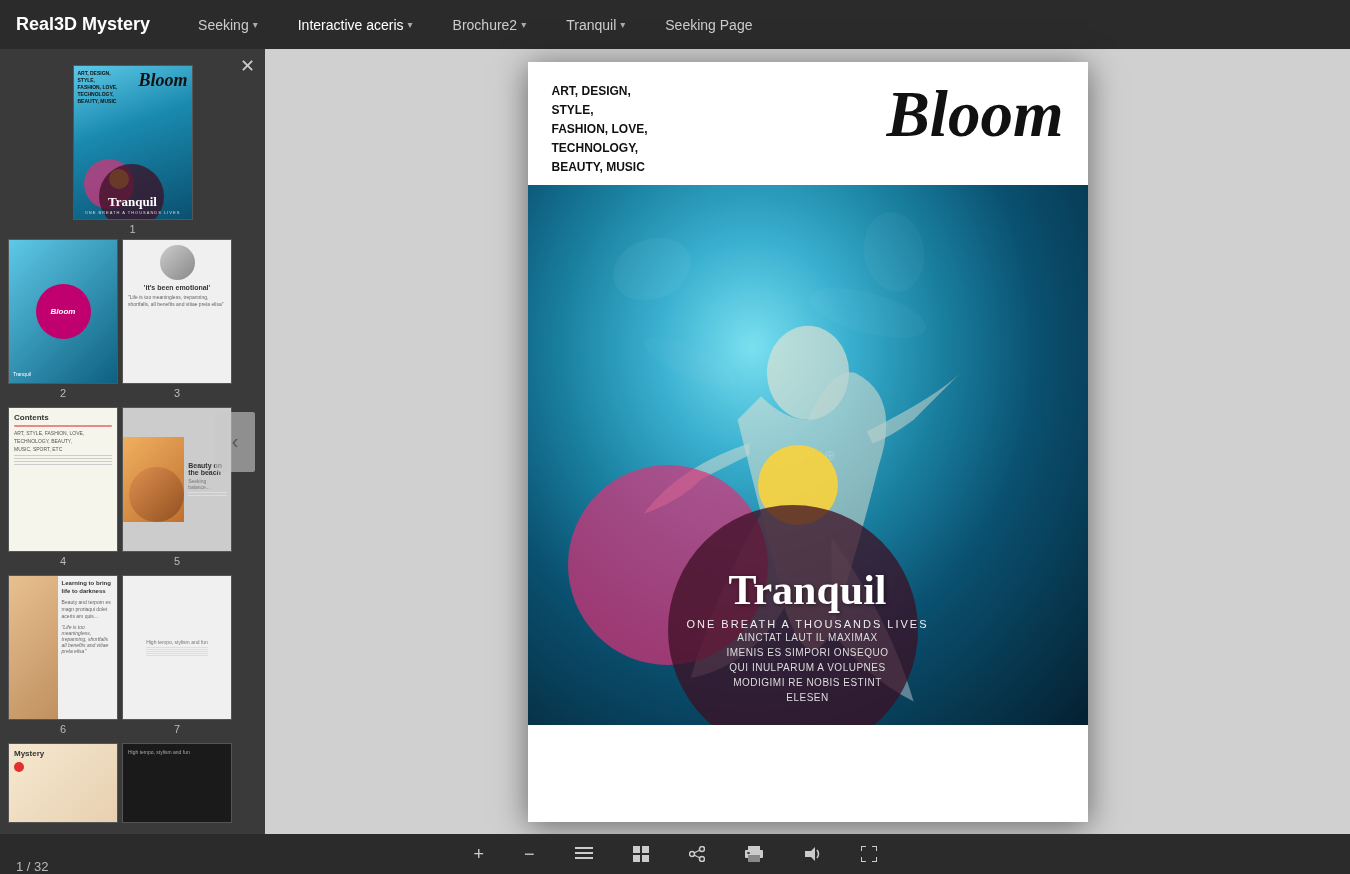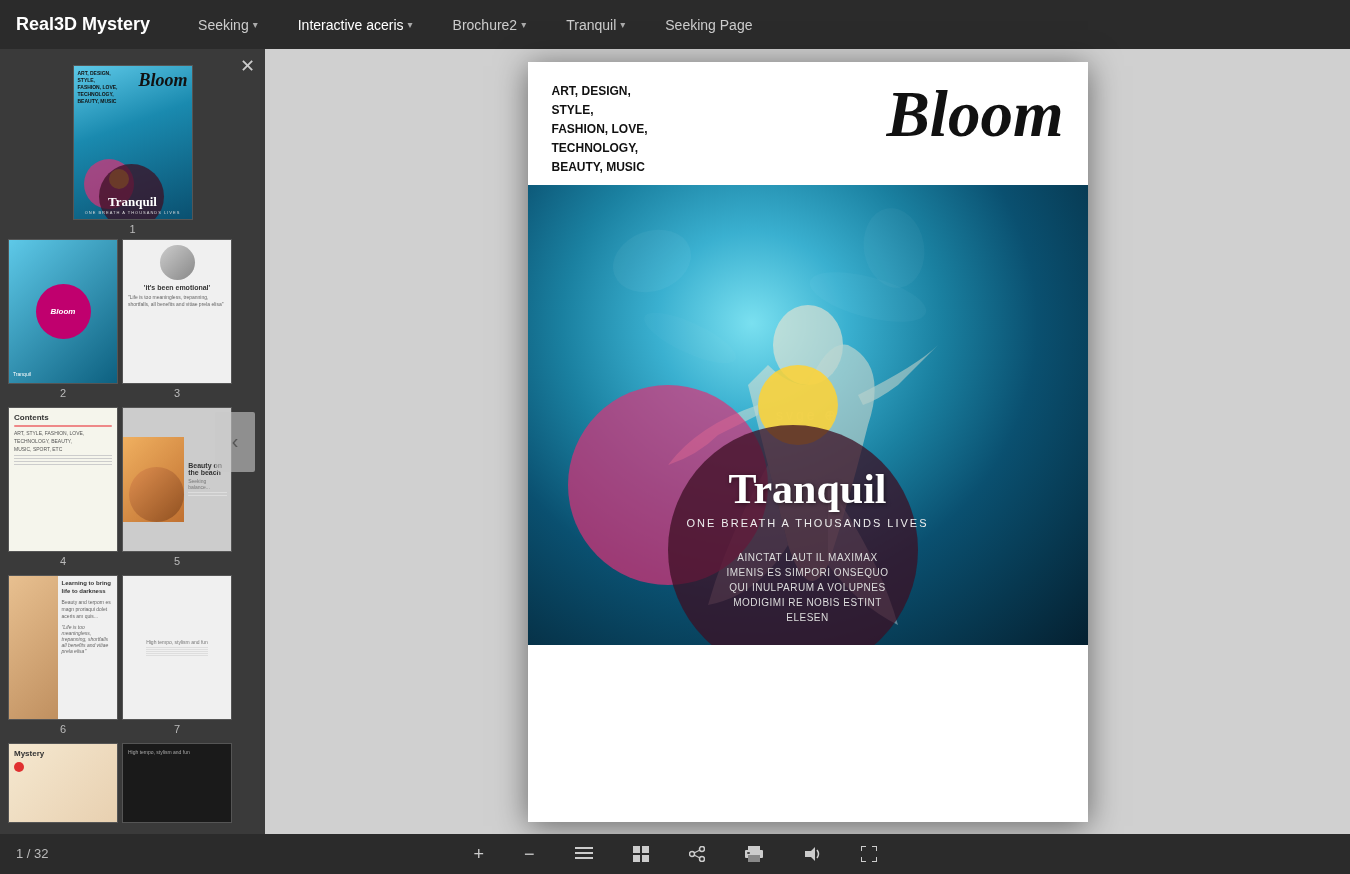--- a/index.html
+++ b/index.html
@@ -152,21 +152,21 @@
     .cover-bloom-logo {
       font-family: Georgia, serif;
       font-size: 58px;
       font-style: italic;
       color: #111;
       line-height: 1;
     }
 
     .cover-image {
       width: 100%;
-      height: 460px;
+      height: 540px;
       background: linear-gradient(135deg, #5ec9e8 0%, #1a8aaf 30%, #0d6080 60%, #0a4a60 100%);
       position: relative;
       overflow: hidden;
     }
 
     
     .overlay-circles {
       position: absolute;
       bottom: 0;
       left: 0;
@@ -214,21 +214,21 @@
     .cover-subtitle {
       color: #eee;
       font-size: 11px;
       letter-spacing: 2px;
       margin-top: 4px;
     }
     .cover-body-text {
       color: #ddd;
       font-size: 10px;
       line-height: 1.5;
-      margin-top: 21px;
+      margin-top: 0;
       text-align: center;
       padding: 0 40px;
       text-transform: uppercase;
       letter-spacing: 0.5px;
     }
 
     
     .nav-arrow-left, .nav-arrow-right {
       position: absolute;
       top: 50%;
@@ -267,21 +267,21 @@
       justify-content: center;
     }
 
     
     #page-counter {
       position: absolute;
       bottom: 0;
       left: 0;
       height: 28px;
       display: flex;
-      align-items: flex-start;
+      align-items: flex-end;
       padding-left: 16px;
       color: #bbb;
       font-size: 13px;
     }
 
     
     .img-watermark {
       position: absolute;
       width: 100%;
       top: 50%;

